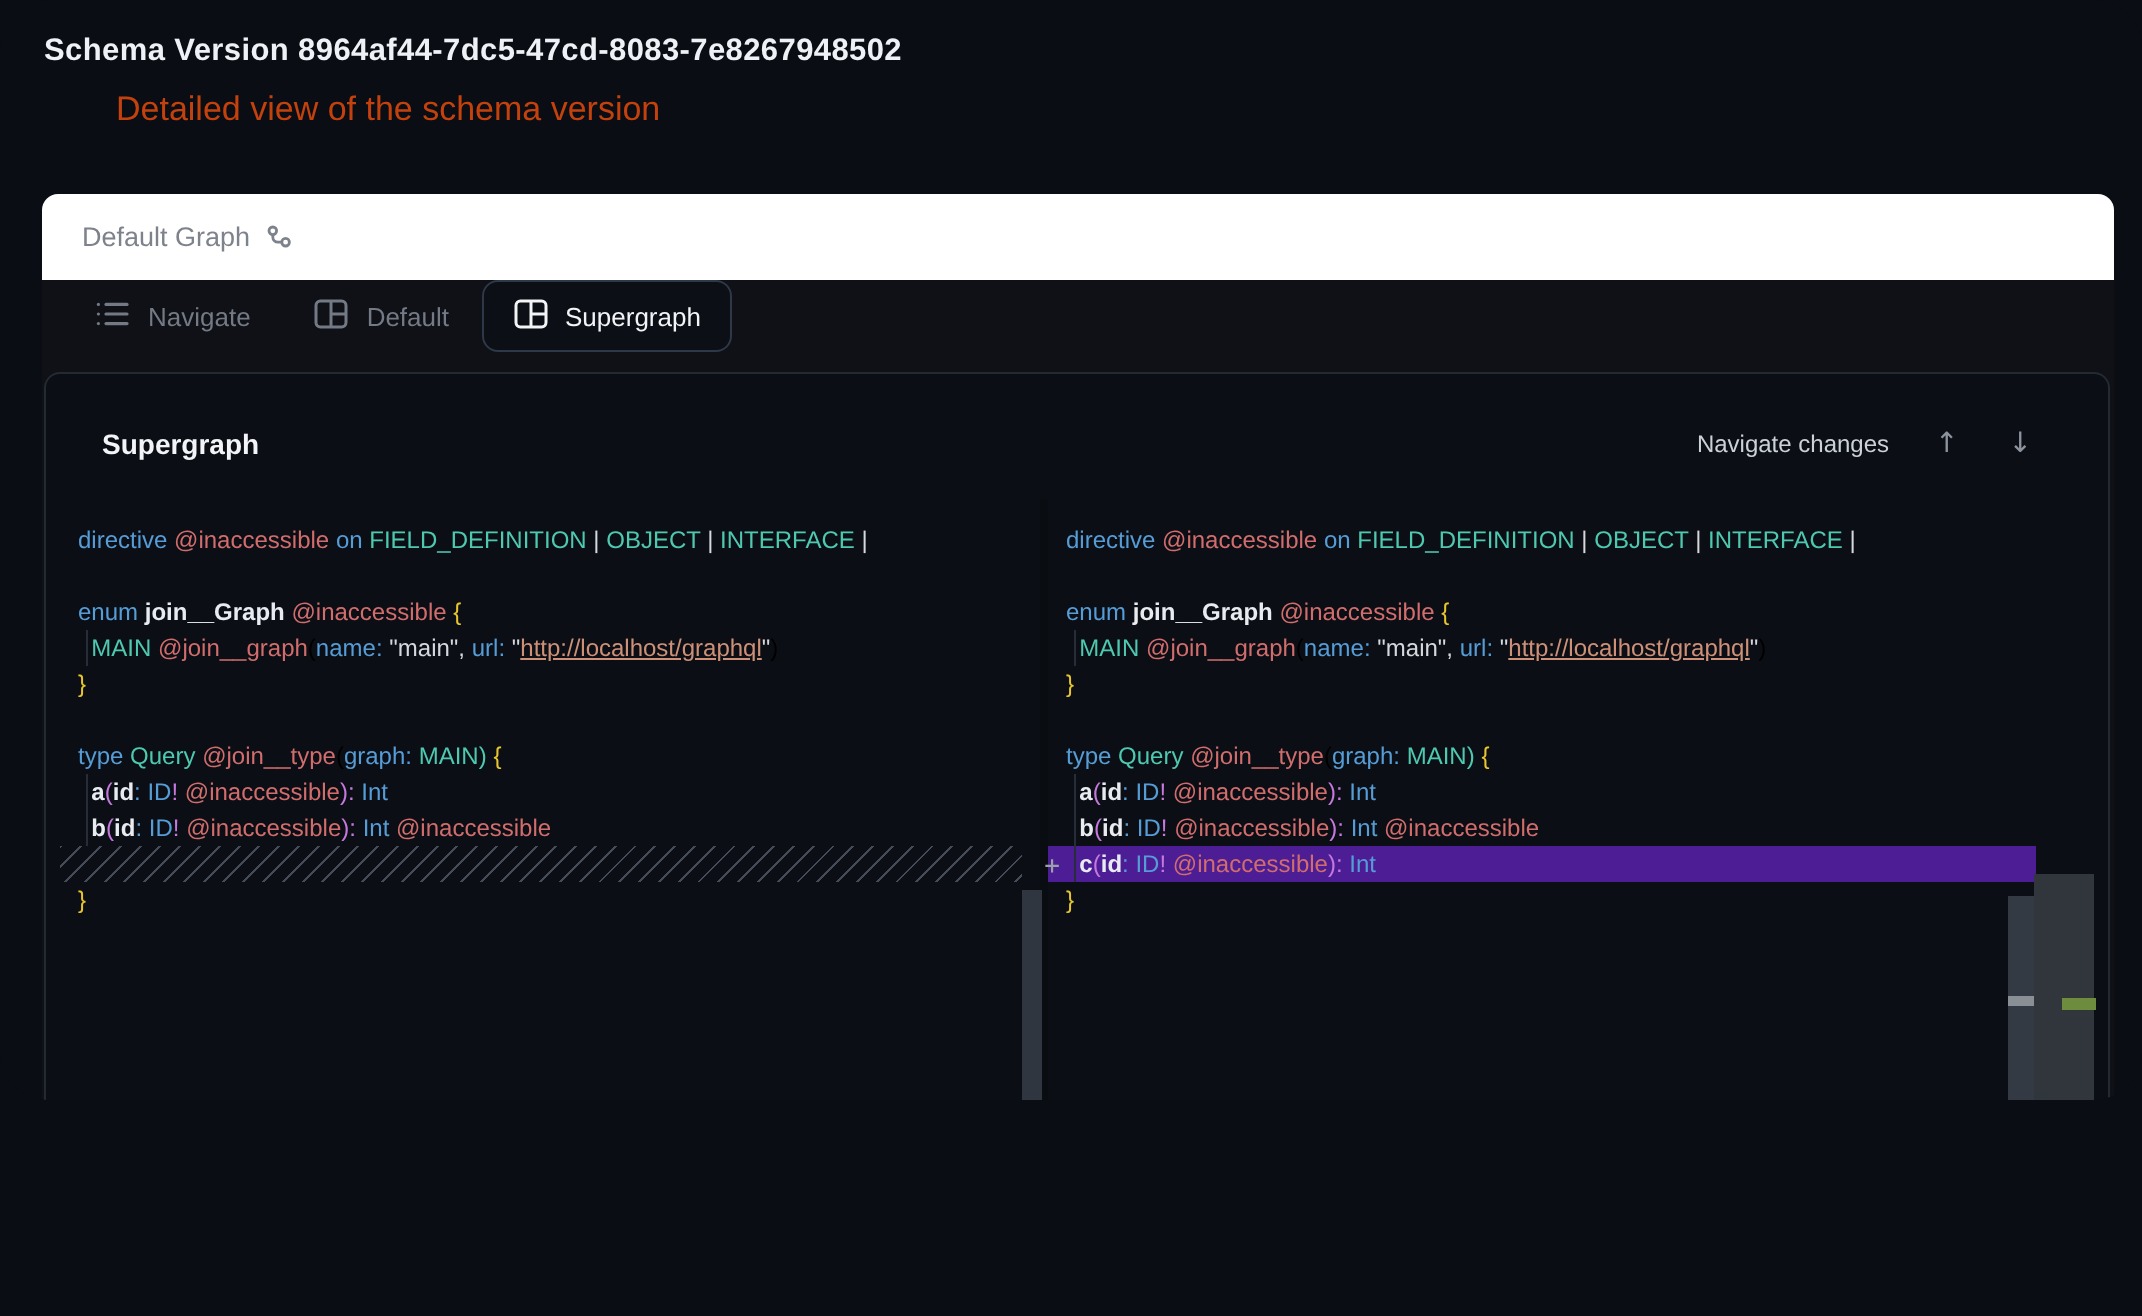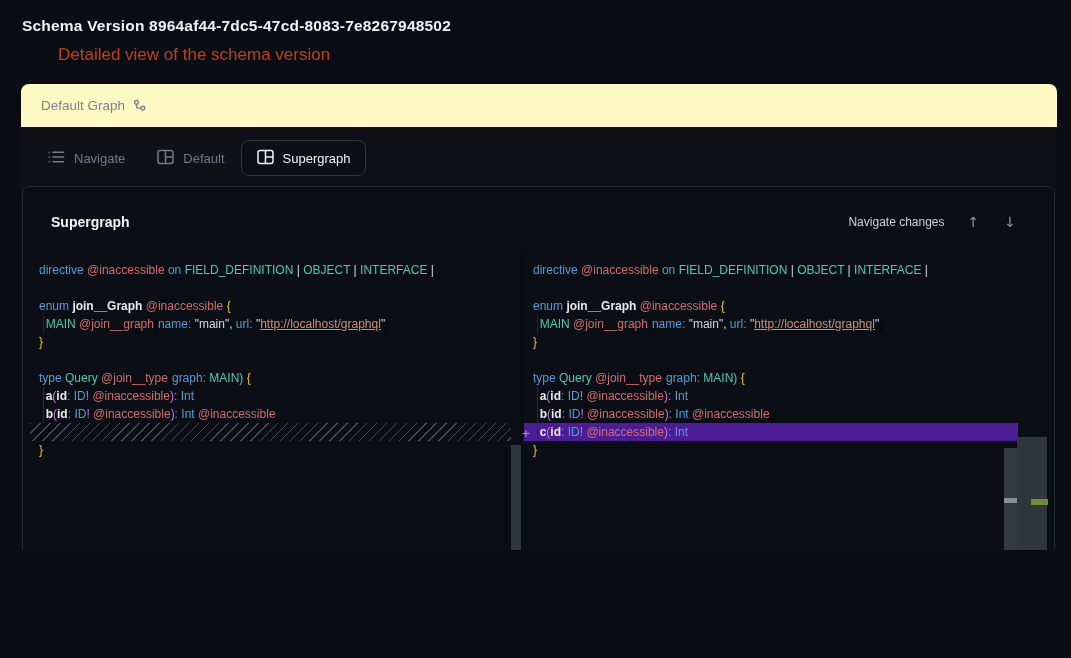--- a/index.html
+++ b/index.html
@@ -16,22 +16,22 @@
   .page-subtitle {
     position:absolute; left:22px; top:45px;
     font-size:17px; color:#c2410c;margin-left:36px;
   }
   
   .outer-card {
     position:absolute; left:21px; top:97px; width:1036px; height:531px;
     background:#0f1116; border-radius:8px;
   }
   .tab-strip {
-    position:absolute; left:21px; top:84px; width:1036px; height:43px;
-    background:#fef9c3; border-radius:8px 8px 0 0; display:flex; align-items:stretch;
+    position:absolute; left:21px; top:97px; width:1036px; height:43px;
+    background:#ffffff; border-radius:8px 8px 0 0; display:flex; align-items:stretch;
   }
   .gtab {
     display:flex; align-items:center; gap:8px; padding:0 20px;
     font-size:13.5px; color:#7d828c; cursor:pointer;
   }
   .gtab.active {
     background:#0f1116; color:#e9ecef; border-radius:6px 6px 0 0;
   }
   .gtab svg { display:block; }
   

